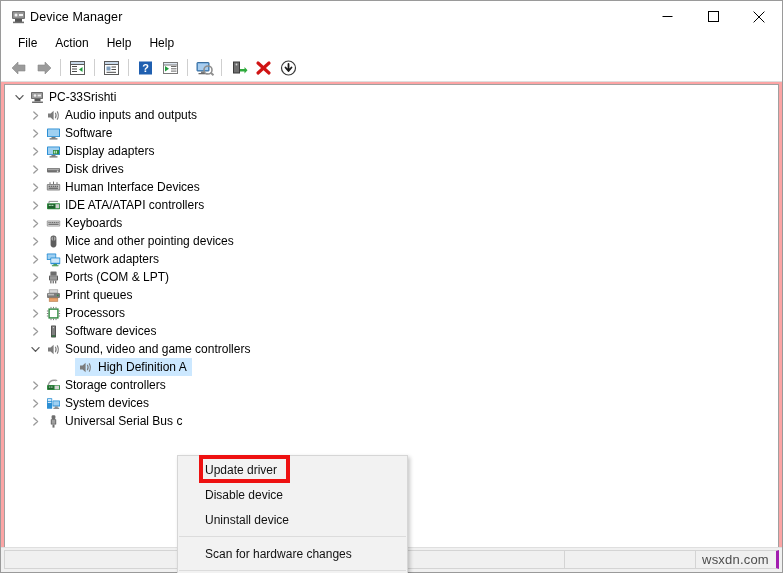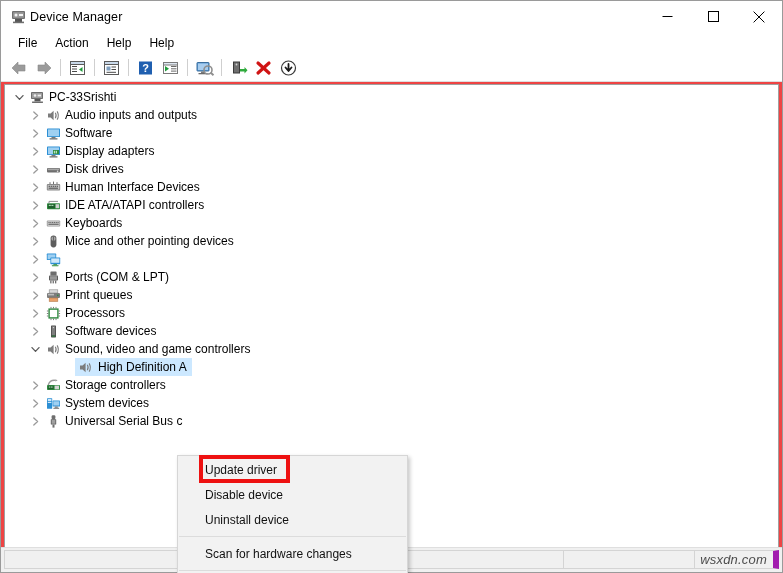--- a/index.html
+++ b/index.html
@@ -108,21 +108,21 @@
   .tb-sep {
     width: 1px;
     height: 17px;
     background: #cfcfcf;
     margin: 0 4px;
   }
 
   
   #content-wrap {
     flex: 1 1 auto;
-    background: #ef4444;
+    background: #fca5a5;
     padding: 16px 3px 0 3px;
     box-sizing: border-box;
     position: relative;
   }
   #tree-pane {
     position: absolute;
     left: 3px; top: 2px;
     right: 3px; bottom: 0px;
     background: #ffffff;
     border: 1px solid #a0a0a0;
@@ -187,24 +187,23 @@
     border-right: none;
     background: #f0f0f0;
     box-sizing: border-box;
     display: flex;
     align-items: center;
     padding-left: 5px;
     font-size: 11px;
     color: #333;
   }
   .status-panel:last-child {
-    border-right: 6px solid #a21caf;
+    border-right: 3px solid #a21caf;
     justify-content: center;
     padding-right: 6px;
-    font-style: italic;
   }
   #status-p1 { width: 560px; }
   #status-p2 { width: 131px; }
   #status-p3 { flex: 1 1 auto; }
   #watermark {
     font-size: 13px;
     color: #4d4d4d;
     letter-spacing: .2px;
     font-family: "Liberation Sans", sans-serif;
   }
@@ -547,20 +546,21 @@
             <span class="ticon">
               <svg width="15" height="15" viewBox="0 0 15 15">
                 <rect x="0.8" y="1.6" width="9.4" height="6.4" rx="0.6" fill="#2c8fd4"></rect>
                 <rect x="1.6" y="2.4" width="7.8" height="4.8" fill="#9fd0f2"></rect>
                 <rect x="4.4" y="5.6" width="9.8" height="6.6" rx="0.6" fill="#2c8fd4"></rect>
                 <rect x="5.2" y="6.4" width="8.2" height="4.4" fill="#cfe8fa"></rect>
                 <rect x="7.4" y="12.2" width="3.6" height="1" fill="#2f8a3f"></rect>
                 <rect x="5.8" y="13.2" width="6.8" height="1" rx="0.4" fill="#2f8a3f"></rect>
               </svg>
             </span>
+            <span class="label">Network adapters</span>
           </div>
           <div class="row level1">
             <span class="twisty">
               <svg width="9" height="9" viewBox="0 0 9 9">
                 <path d="M2.8 1 L6.6 4.5 L2.8 8" fill="none" stroke="#9a9a9a" stroke-width="1.3" stroke-linecap="round" stroke-linejoin="round"></path>
               </svg>
             </span>
             <span class="ticon">
               <svg width="15" height="15" viewBox="0 0 15 15">
                 <rect x="4.4" y="1.4" width="6.2" height="4" rx="0.6" fill="#6e6e6e"></rect>

